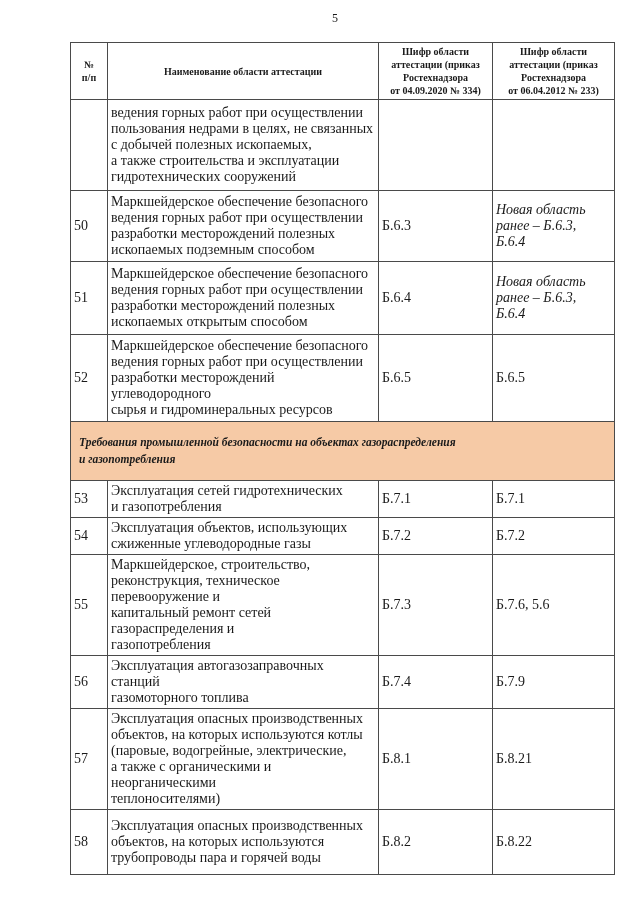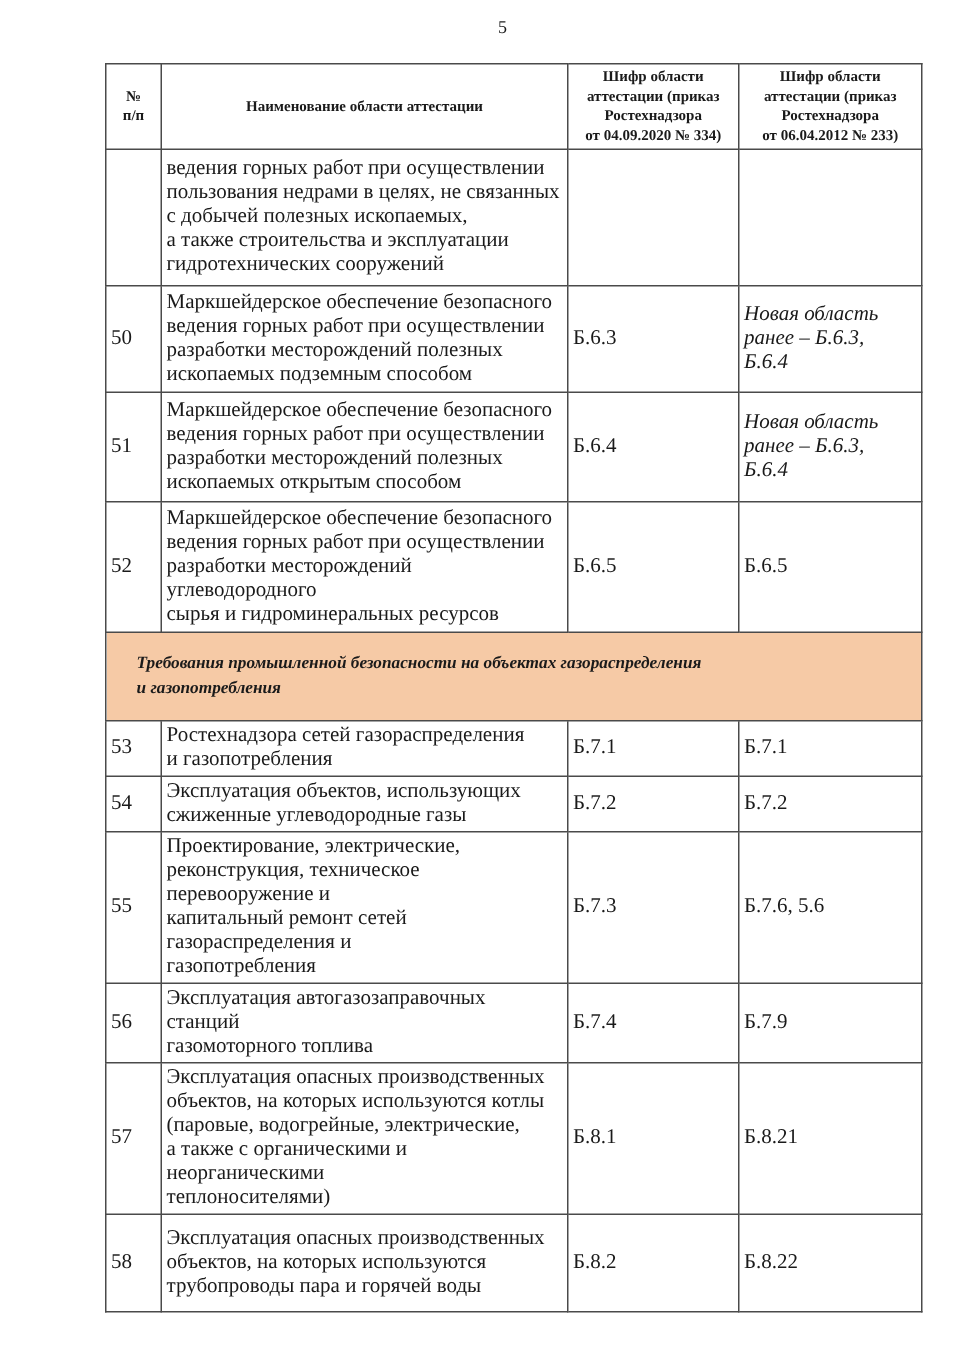--- a/index.html
+++ b/index.html
@@ -54,21 +54,21 @@
     font-size: 14px;
     line-height: 16px;
     padding: 2px 3px;
   }
   td.section {
     background: #f6caa6;
     font-weight: bold;
     font-style: italic;
     font-size: 11.5px;
     line-height: 17px;
-    padding: 12px 20px;
+    padding: 12px 8px;
   }
   td.italic { font-style: italic; }
   
   tbody tr:nth-child(1) td  { padding-top: 5px; padding-bottom: 5px; }
   tbody tr:nth-child(2) td  { padding-top: 3px; padding-bottom: 3px; }
   tbody tr:nth-child(3) td  { padding-top: 4px; padding-bottom: 4px; }
   tbody tr:nth-child(4) td  { padding-top: 3px; padding-bottom: 3px; }
   tbody tr:nth-child(10) td.section { padding-top: 16px; padding-bottom: 16px; }
   tbody tr:nth-child(11) td { padding-top: 8px; padding-bottom: 8px; }
   tbody tr:nth-child(12) td { padding-top: 4px; padding-bottom: 4px; }
@@ -142,35 +142,35 @@
 сырья и гидроминеральных ресурсов</td>
           <td>Б.6.5</td>
           <td>Б.6.5</td>
         </tr>
         <tr>
           <td colspan="4" class="section">Требования промышленной безопасности на объектах газораспределения
 и газопотребления</td>
         </tr>
         <tr>
           <td>53</td>
-          <td>Ростехнадзора сетей газораспределения
+          <td>Эксплуатация сетей гидротехнических
 и газопотребления</td>
           <td>Б.7.1</td>
           <td>Б.7.1</td>
         </tr>
         <tr>
           <td>54</td>
           <td>Эксплуатация объектов, использующих
 сжиженные углеводородные газы</td>
           <td>Б.7.2</td>
           <td>Б.7.2</td>
         </tr>
         <tr>
           <td>55</td>
-          <td>Проектирование, электрические,
+          <td>Маркшейдерское, строительство,
 реконструкция, техническое перевооружение и
 капитальный ремонт сетей газораспределения и
 газопотребления</td>
           <td>Б.7.3</td>
           <td>Б.7.6, 5.6</td>
         </tr>
         <tr>
           <td>56</td>
           <td>Эксплуатация автогазозаправочных станций
 газомоторного топлива</td>

